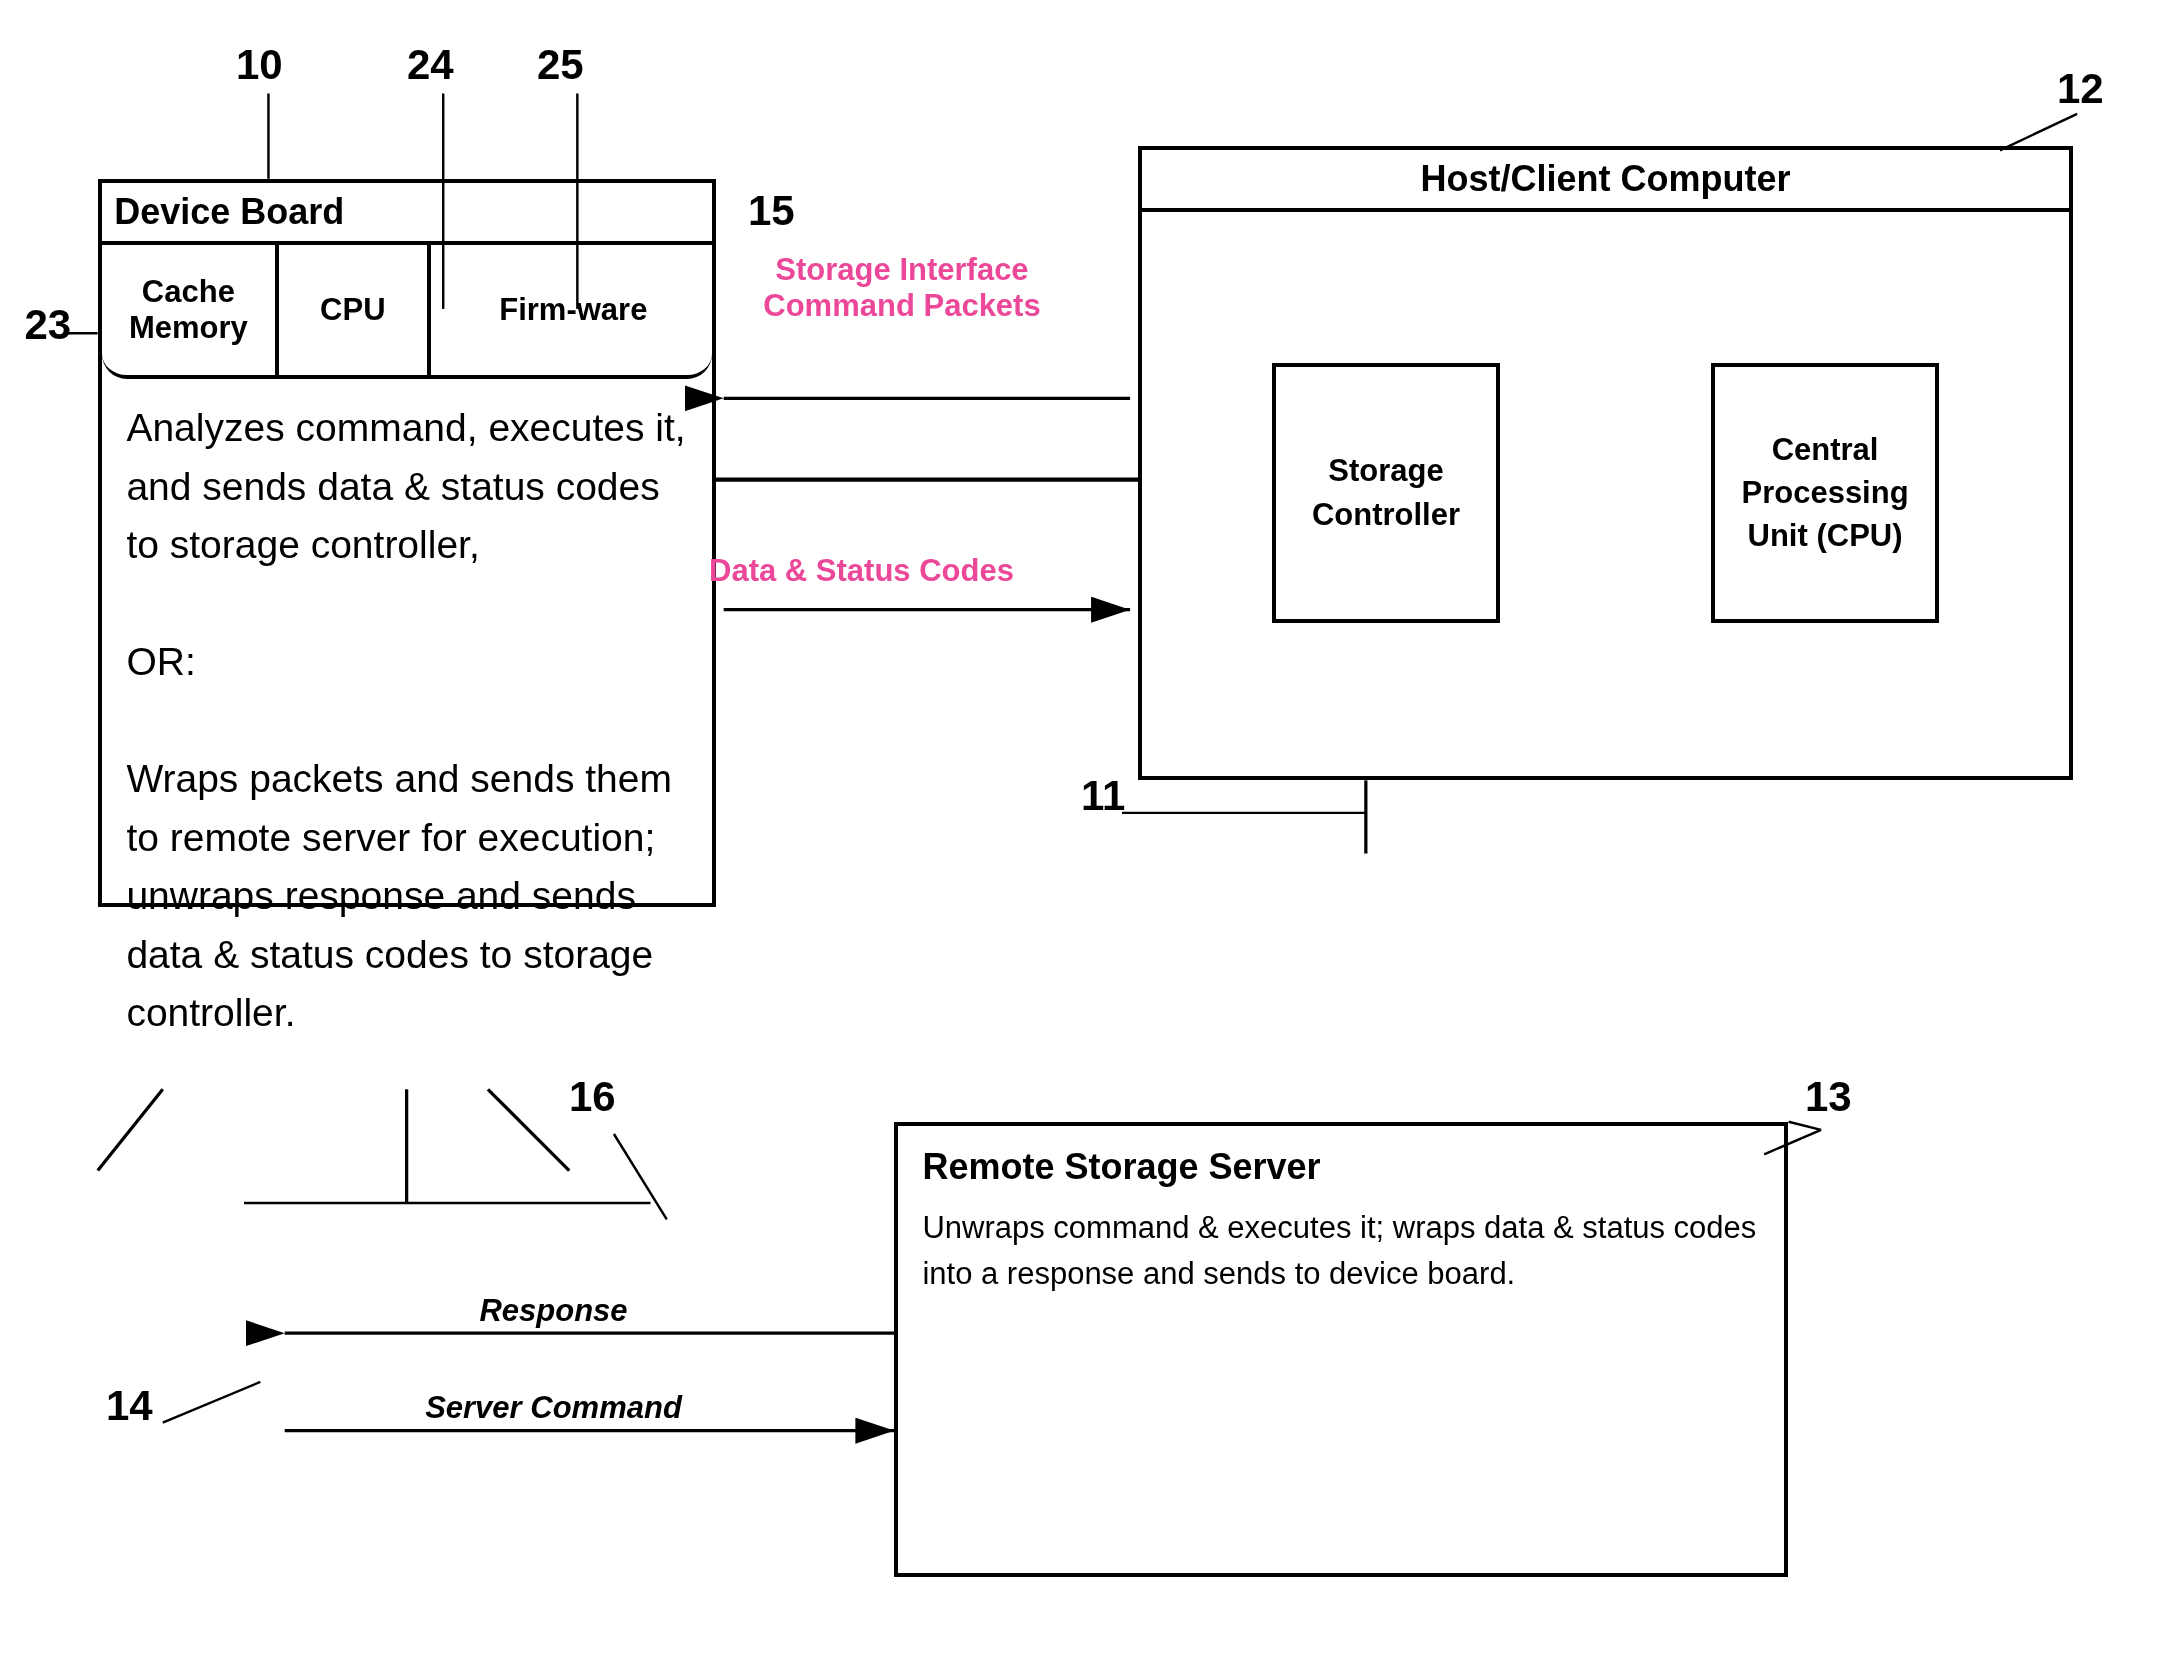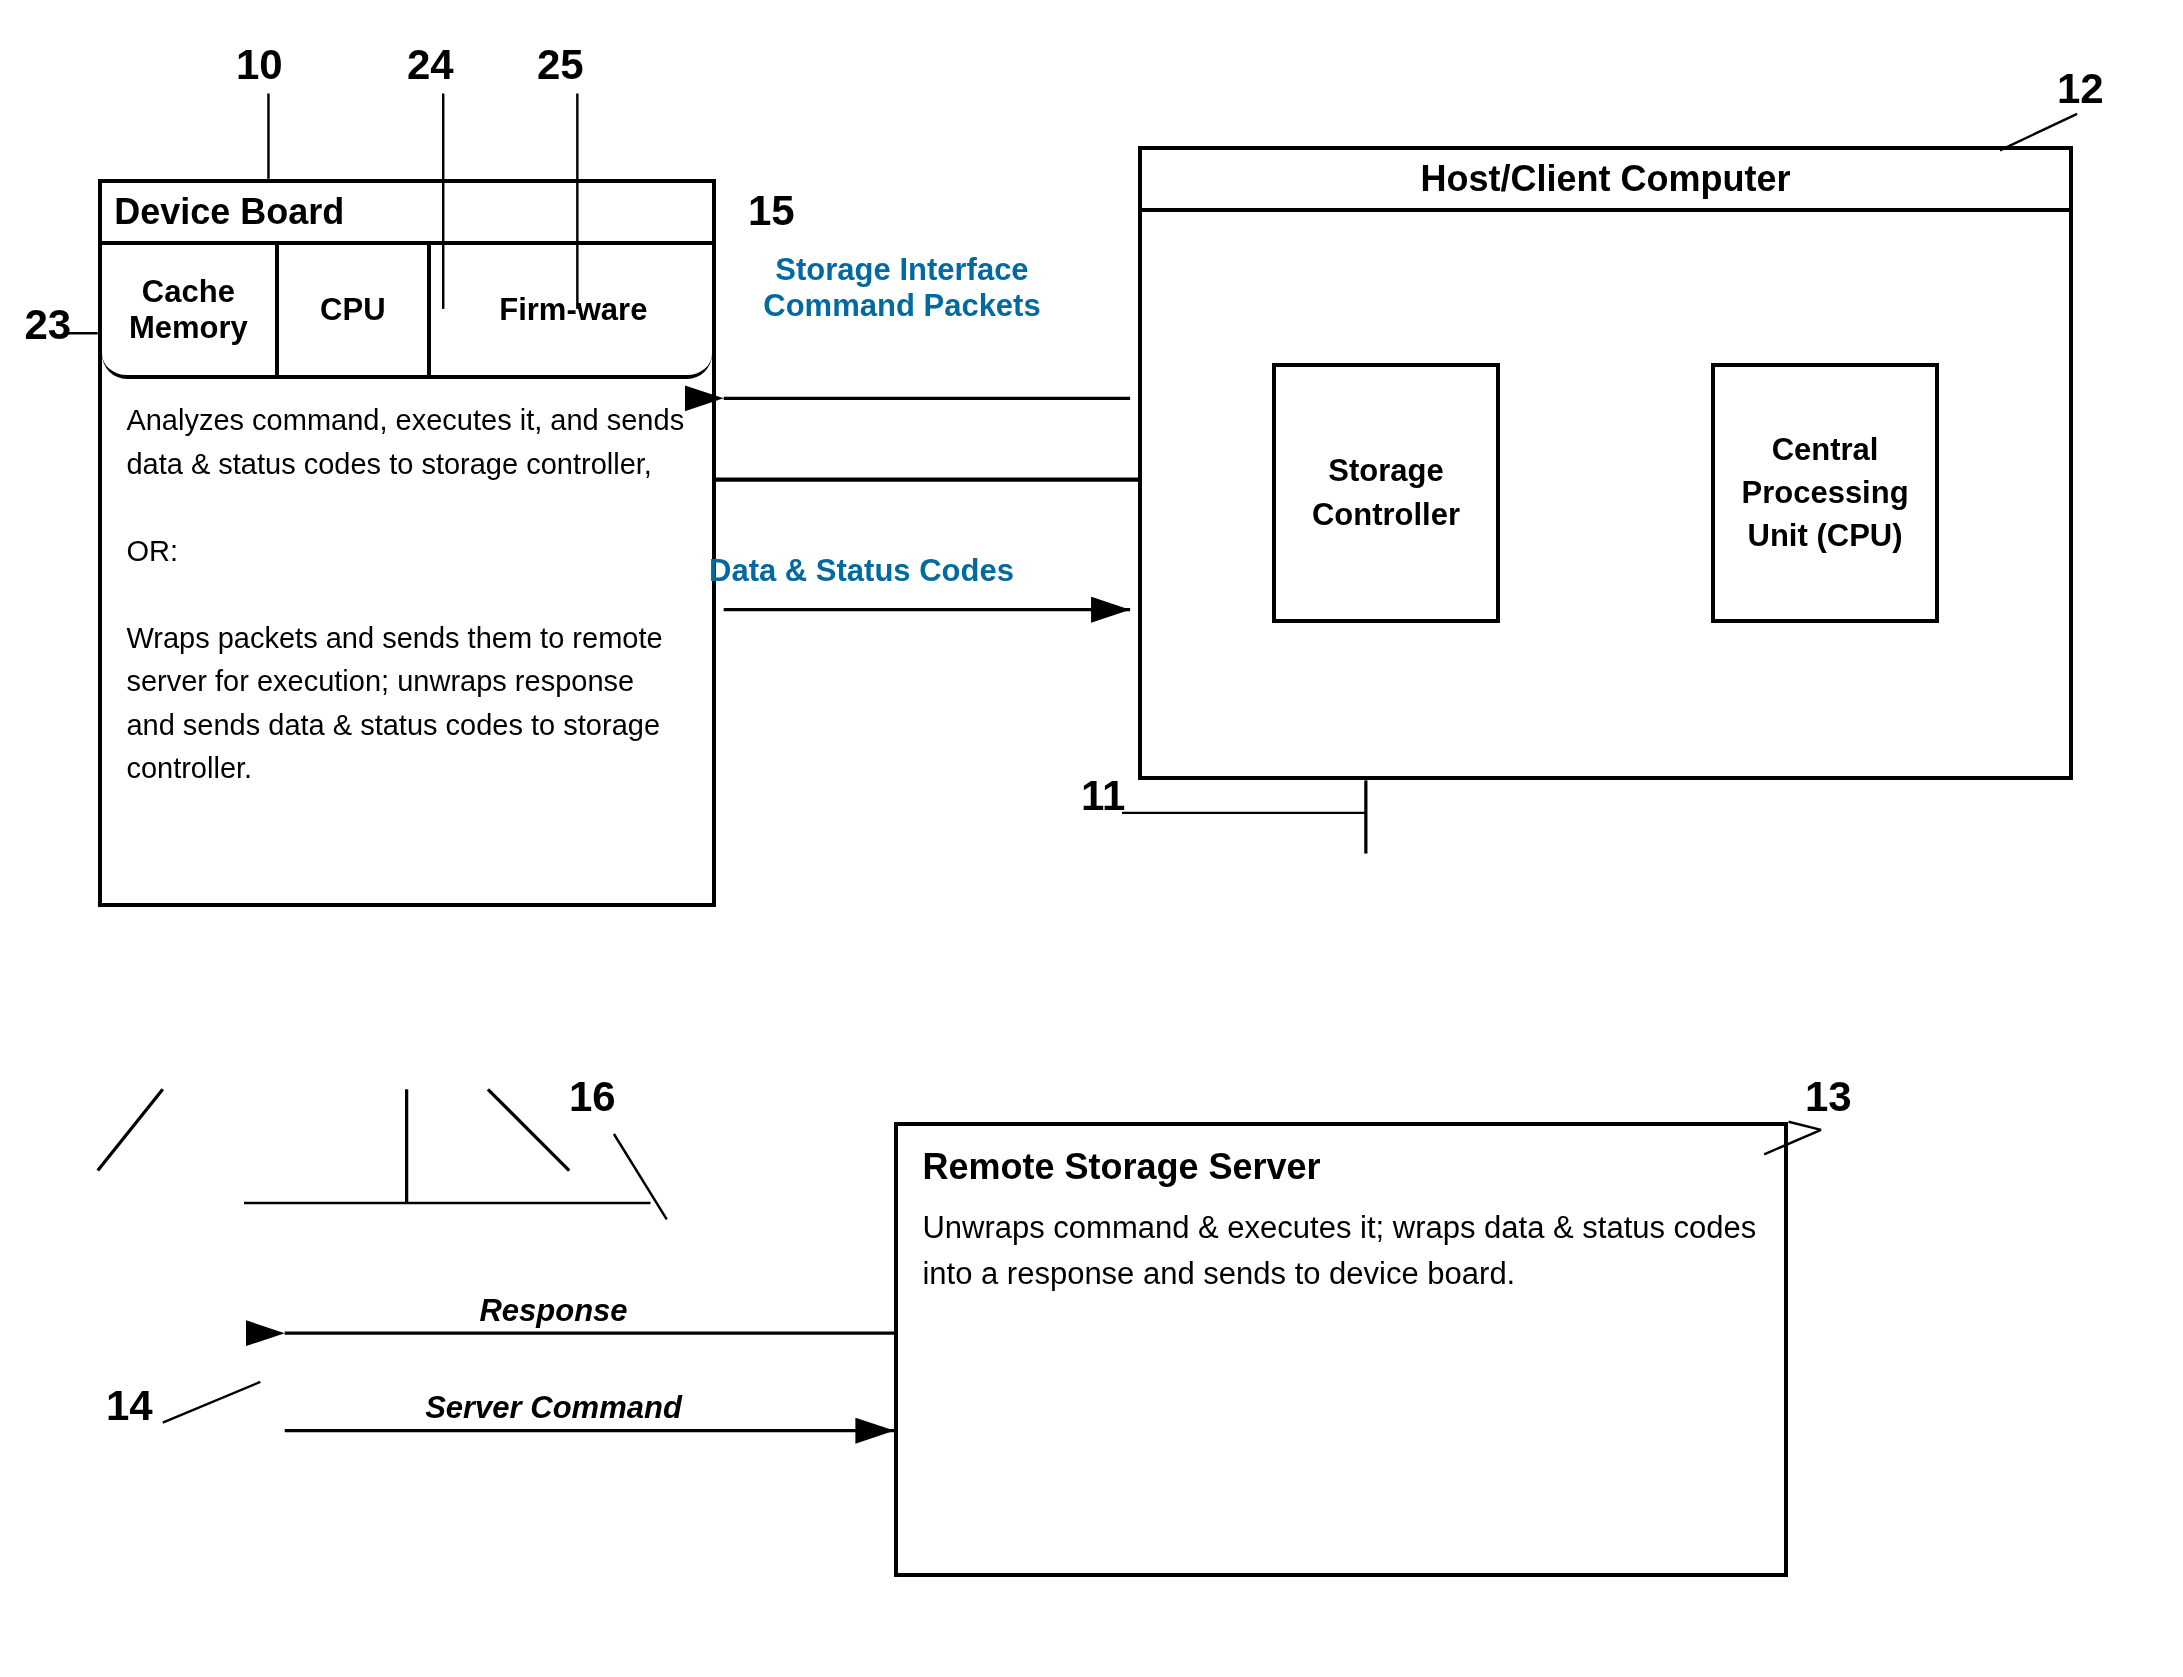--- a/index.html
+++ b/index.html
@@ -58,21 +58,21 @@
     }
     .chip-cell:last-child {
       border-right: none;
       padding-left: 20px;
     }
     .chip-cache { width: 179px; }
     .chip-cpu { width: 154px; }
     .chip-firmware { width: 285px; }
     .device-board-text {
       padding: 20.3px 24.4px;
-      font-size: 29px;
+      font-size: 39px;
       line-height: 1.5;
       color: #000;
     }
     
     .host-computer {
       position: absolute;
       top: 146px;
       left: 1138px;
       width: 935px;
       height: 634px;
@@ -145,21 +145,21 @@
       top: 0; left: 0;
       width: 2183px;
       height: 1677px;
       pointer-events: none;
     }
     
     .arrow-label {
       position: absolute;
       font-size: 31px;
       font-weight: bold;
-      color: #0369a1;
+      color: #ec4899;
       text-align: center;
     }
     .arrow-label-italic {
       position: absolute;
       font-size: 31px;
       font-style: italic;
       font-weight: bold;
       color: #000;
       text-align: center;
     }

